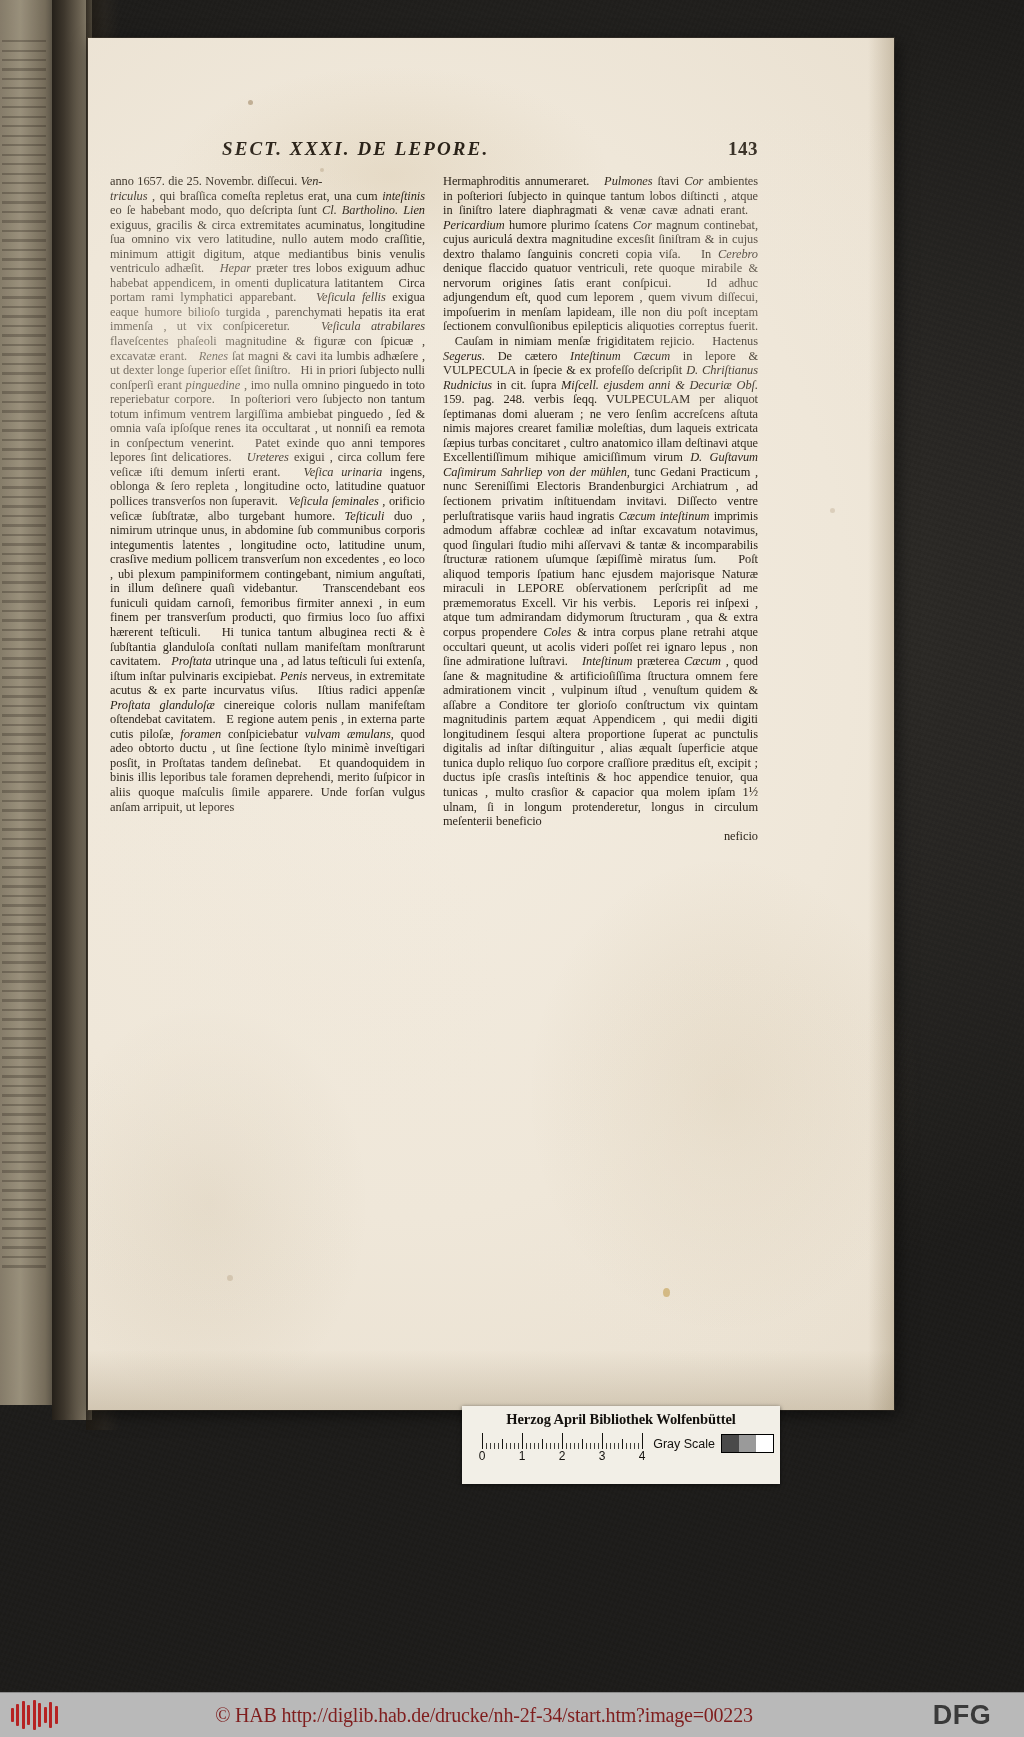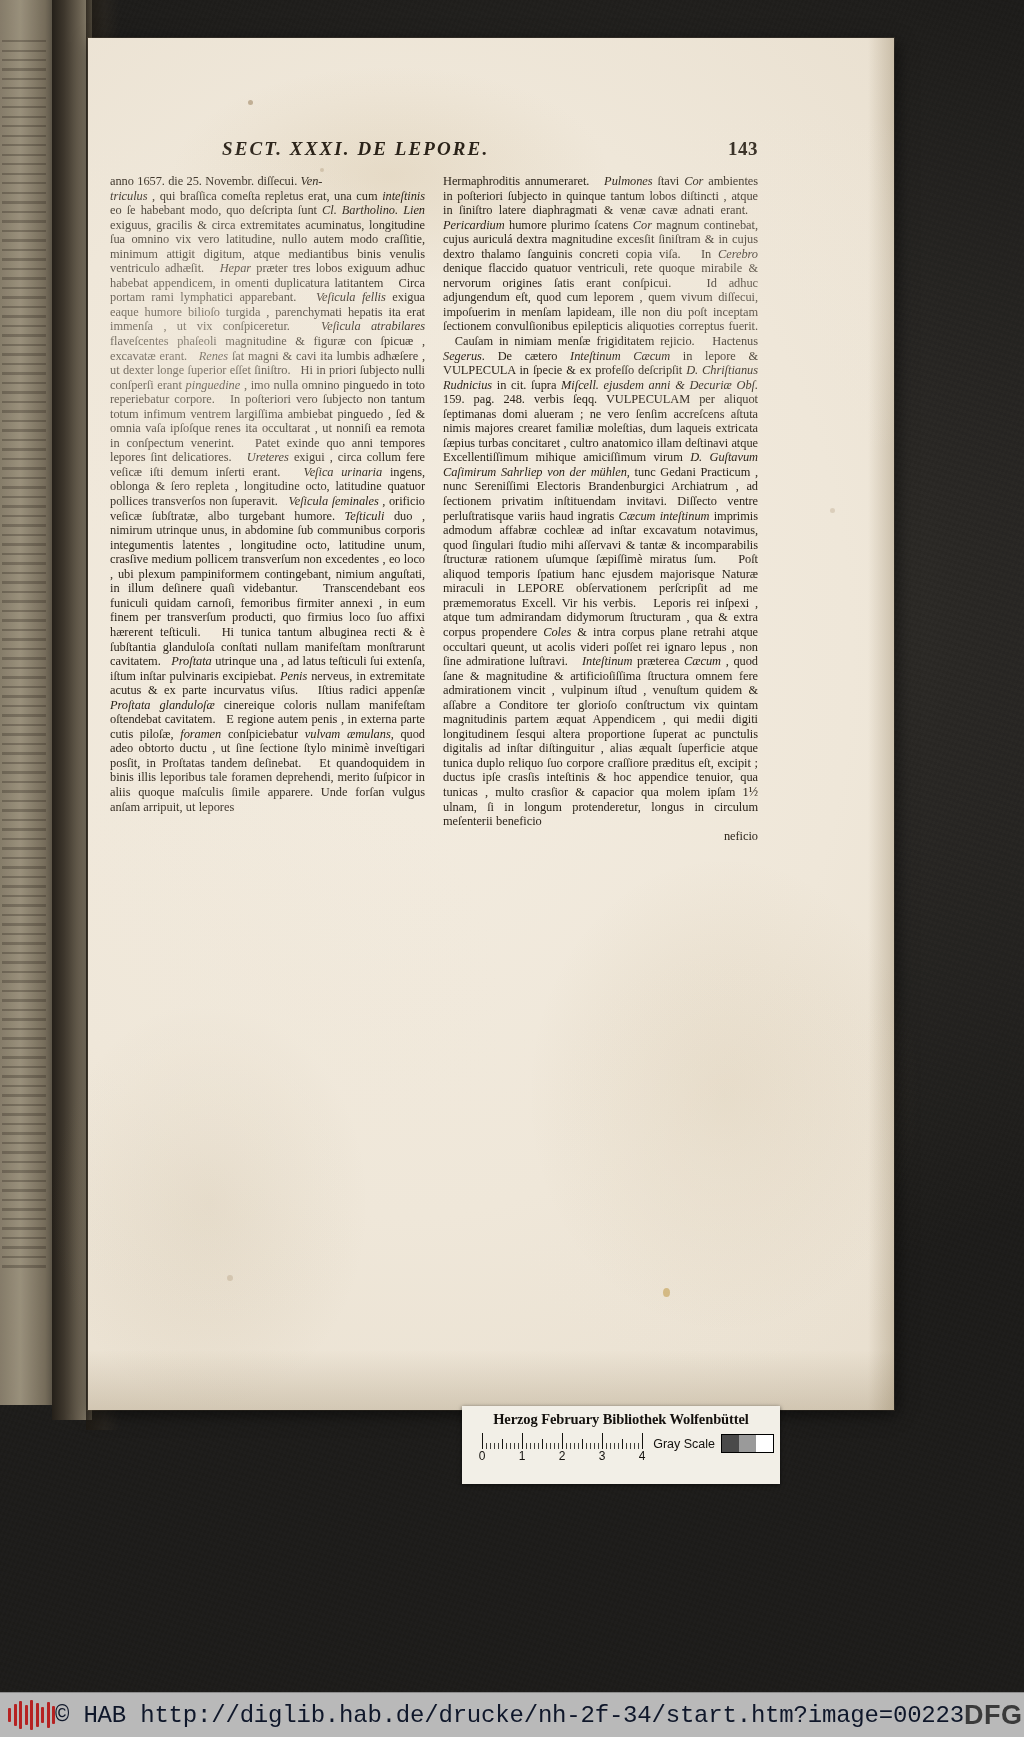--- a/index.html
+++ b/index.html
@@ -257,23 +257,23 @@
     box-sizing: border-box;
   }
   .hab-bar {
     width: 3px;
     background: #b62222;
     border-radius: 1px;
   }
   #footer-url {
     flex: 1;
     text-align: center;
-    font-family: Liberation Mono, monospace;
-    font-size: 24px;
-    color: #0f172a;
+    font-family: Liberation Serif, serif;
+    font-size: 20px;
+    color: #7f1d1d;
     letter-spacing: -0.2px;
     white-space: nowrap;
   }
   #dfg-logo {
     width: 108px;
     text-align: center;
     font-family: "Liberation Sans", sans-serif;
     font-weight: bold;
     font-size: 27px;
     color: #3a3a3a;
@@ -322,21 +322,21 @@
         <p>Hermaphroditis annumeraret. &nbsp; <i>Pulmones</i> ſtavi <i>Cor</i> ambientes in poſteriori ſubjecto in quinque tantum lobos diſtincti , atque in ſiniſtro latere diaphragmati &amp; venæ cavæ adnati erant. &nbsp; <i>Pericardium</i> humore plurimo ſcatens <i>Cor</i> magnum continebat, cujus auriculá dextra magnitudine excesſit ſiniſtram &amp; in cujus dextro thalamo ſanguinis concreti copia viſa. &nbsp; In <i>Cerebro</i> denique flaccido quatuor ventriculi, rete quoque mirabile &amp; nervorum origines ſatis erant conſpicui. &nbsp; Id adhuc adjungendum eſt, quod cum leporem , quem vivum diſſecui, impoſuerim in menſam lapideam, ille non diu poſt inceptam ſectionem convulſionibus epilepticis aliquoties correptus fuerit. &nbsp; Cauſam in nimiam menſæ frigiditatem rejicio. &nbsp; Hactenus <i>Segerus.</i> De cætero <i>Inteſtinum Cæcum</i> in lepore &amp; VULPECULA in ſpecie &amp; ex profeſſo deſcripſit <i>D. Chriſtianus Rudnicius</i> in cit. ſupra <i>Miſcell. ejusdem anni &amp; Decuriæ Obſ.</i> 159. pag. 248. verbis ſeqq. VULPECULAM per aliquot ſeptimanas domi alueram ; ne vero ſenſim accreſcens aſtuta nimis majores crearet familiæ moleſtias, dum laqueis extricata ſæpius turbas concitaret , cultro anatomico illam deſtinavi atque Excellentiſſimum mihique amiciſſimum virum <i>D. Guſtavum Caſimirum Sahrliep von der mühlen,</i> tunc Gedani Practicum , nunc Sereniſſimi Electoris Brandenburgici Archiatrum , ad ſectionem privatim inſtituendam invitavi. Diſſecto ventre perluſtratisque variis haud ingratis <i>Cæcum inteſtinum</i> imprimis admodum affabræ cochleæ ad inſtar excavatum notavimus, quod ſingulari ſtudio mihi aſſervavi &amp; tantæ &amp; incomparabilis ſtructuræ rationem uſumque ſæpiſſimè miratus ſum. &nbsp; Poſt aliquod temporis ſpatium hanc ejusdem majorisque Naturæ miraculi in LEPORE obſervationem perſcripſit ad me præmemoratus Excell. Vir his verbis. &nbsp; Leporis rei inſpexi , atque tum admirandam didymorum ſtructuram , qua &amp; extra corpus propendere <i>Coles</i> &amp; intra corpus plane retrahi atque occultari queunt, ut acolis videri poſſet rei ignaro lepus , non ſine admiratione luſtravi. &nbsp; <i>Inteſtinum</i> præterea <i>Cæcum</i> , quod ſane &amp; magnitudine &amp; artificioſiſſima ſtructura omnem fere admirationem vincit , vulpinum iſtud , venuſtum quidem &amp; aſſabre a Conditore ter glorioſo conſtructum vix quintam magnitudinis partem æquat Appendicem , qui medii digiti longitudinem ſesqui altera proportione ſuperat ac punctulis digitalis ad inſtar diſtinguitur , alias æqualt ſuperficie atque tunica duplo reliquo ſuo corpore craſſiore præditus eſt, excipit ; ductus ipſe crasſis inteſtinis &amp; hoc appendice tenuior, qua tunicas , multo crasſior &amp; capacior qua molem ipſam 1½ ulnam, ſi in longum protenderetur, longus in circulum meſenterii beneficio</p>
         <span class="indent-last">neficio</span>
       </div>
     </div>
   </div>
 
   <div id="ink-fade"></div>
 </div>
 
 <div id="target-card">
-  <div id="target-card-title">Herzog February Bibliothek Wolfenbüttel</div>
+  <div id="target-card-title">Herzog April Bibliothek Wolfenbüttel</div>
   <div id="target-card-body">
     <div id="ruler">
       <div id="ruler-ticks">
           <div class="tick major" style="left: 6px;"></div>
           <div class="tick minor" style="left: 10px;"></div>
           <div class="tick minor" style="left: 14px;"></div>
           <div class="tick minor" style="left: 18px;"></div>
           <div class="tick minor" style="left: 22px;"></div>
           <div class="tick mid" style="left: 26px;"></div>
           <div class="tick minor" style="left: 30px;"></div>

